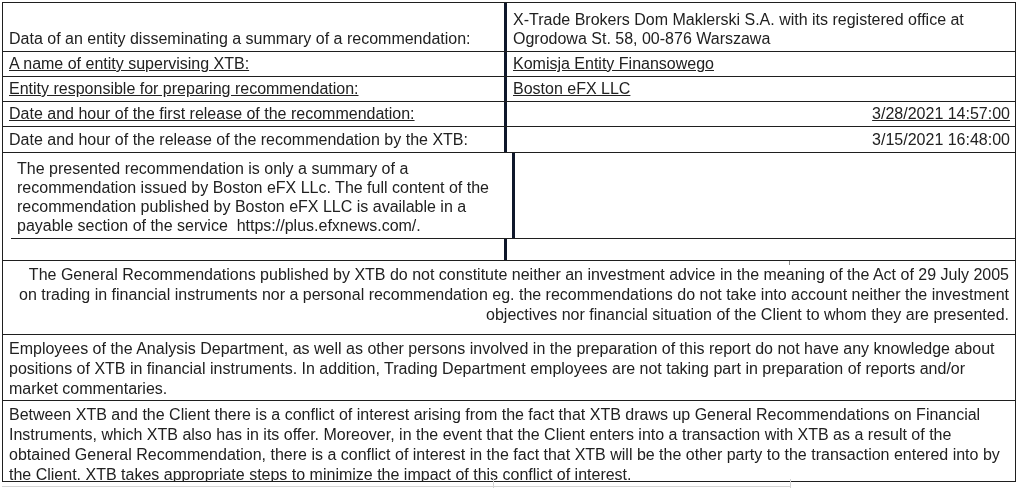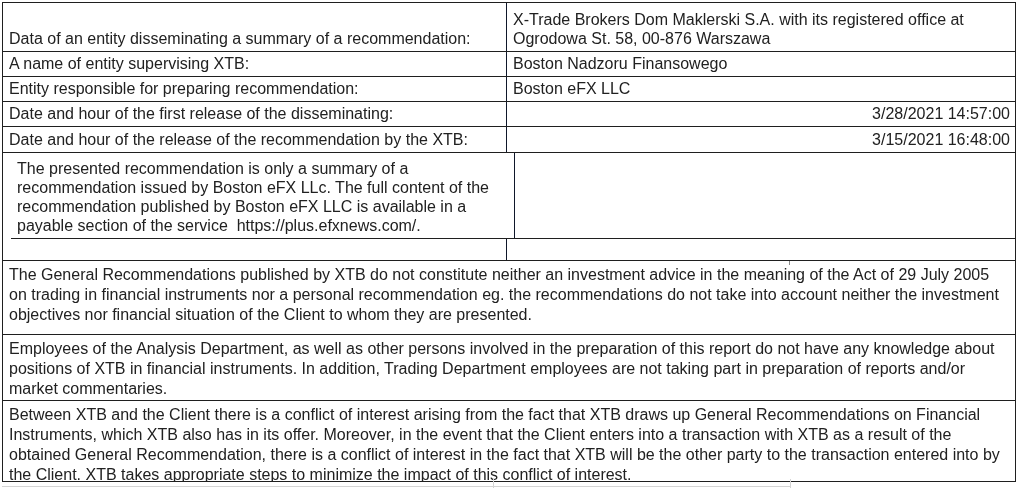--- a/index.html
+++ b/index.html
@@ -28,67 +28,67 @@
     display: flex;
     align-items: flex-end;
     padding: 2px 6px 3px 6px;
     line-height: 19px;
     white-space: pre-wrap;
     overflow: hidden;
   }
   .lbl {
     width: 504px;
     flex: none;
-    border-right: 1px solid #0f172a;
+    border-right: 3px solid #0f172a;
   }
   .val { flex: 1; }
   .val.num { justify-content: flex-end; padding-right: 5px; }
   .r1 { height: 49px; }
-  .r2, .r3, .r4 { height: 25px; }
+  .r2, .r3, .r4 { height: 25px; text-decoration: underline; }
   .r5 { height: 26px; }
   .r6 { height: 86px; margin-left: 8px; }
   .r7 { height: 22px; }
   .para-row { border-bottom: 1px solid #1f1f1f; }
   .para {
     padding: 4px 6px 0 6px;
     line-height: 20px;
     white-space: pre-wrap;
     overflow: hidden;
   }
-  .p1 { height: 73px; }
+  .p1 { height: 73px; text-align: right; }
   .p2 { height: 65px; }
   .p3 { height: 80px; }
   .gridline { position: absolute; background: #d4d4d4; }
   .gl-h { left: 2px; top: 486px; width: 788px; height: 1px; }
   .gl-v1 { left: 493px; top: 479px; width: 1px; height: 9px; }
   .gl-v2 { left: 790px; top: 479px; width: 1px; height: 9px; }
   .gl-tick { left: 789px; top: 261px; width: 1px; height: 4px; background: #8a8a8a; }
 </style>
 </head>
 <body>
 
 <div class="sheet">
 
   <div class="row r1">
     <div class="lbl"><span>Data of an entity disseminating a summary of a recommendation:</span></div>
     <div class="val"><span>X-Trade Brokers Dom Maklerski S.A. with its registered office at Ogrodowa St. 58, 00-876 Warszawa</span></div>
   </div>
 
   <div class="row r2">
     <div class="lbl"><span>A name of entity supervising XTB:</span></div>
-    <div class="val"><span>Boston Nadzoru Finansowego</span></div>
+    <div class="val"><span>Komisja Entity Finansowego</span></div>
   </div>
 
   <div class="row r3">
     <div class="lbl"><span>Entity responsible for preparing recommendation:</span></div>
     <div class="val"><span>Boston eFX LLC</span></div>
   </div>
 
   <div class="row r4">
-    <div class="lbl"><span>Date and hour of the first release of the disseminating:</span></div>
+    <div class="lbl"><span>Date and hour of the first release of the recommendation:</span></div>
     <div class="val num"><span>3/28/2021 14:57:00</span></div>
   </div>
 
   <div class="row r5">
     <div class="lbl"><span>Date and hour of the release of the recommendation by the XTB:</span></div>
     <div class="val num"><span>3/15/2021 16:48:00</span></div>
   </div>
 
   <div class="row r6">
     <div class="lbl"><span>The presented recommendation is only a summary of a recommendation issued by Boston eFX LLc. The full content of the recommendation published by Boston eFX LLC is available in a payable section of the service  https://plus.efxnews.com/.</span></div>

